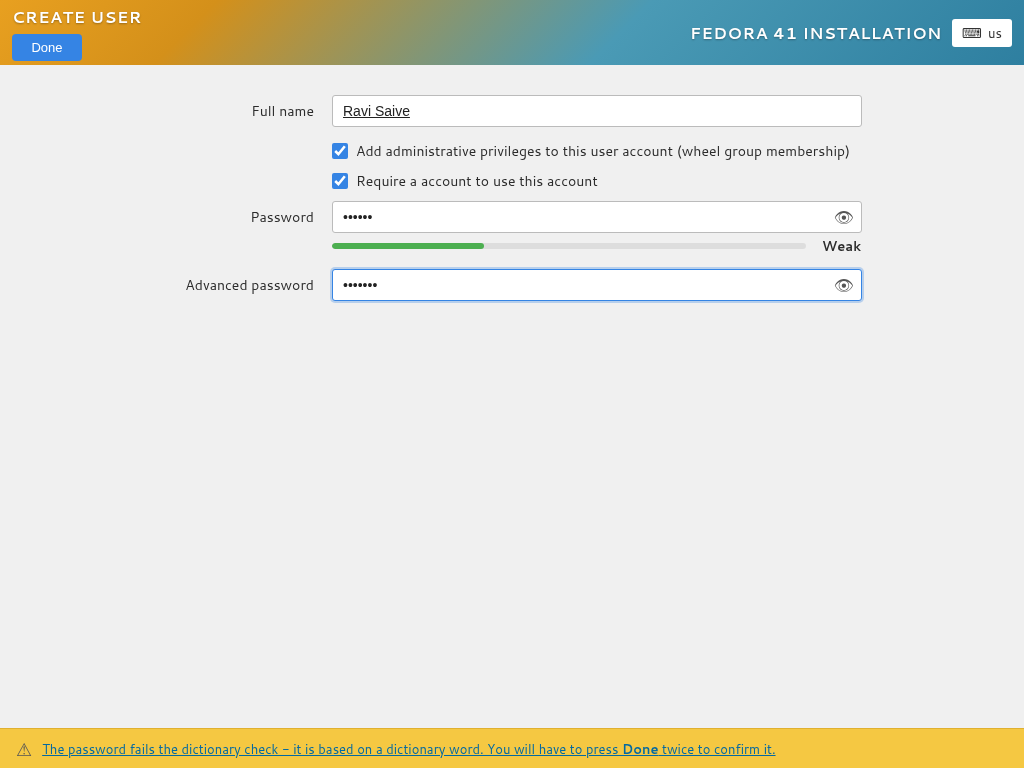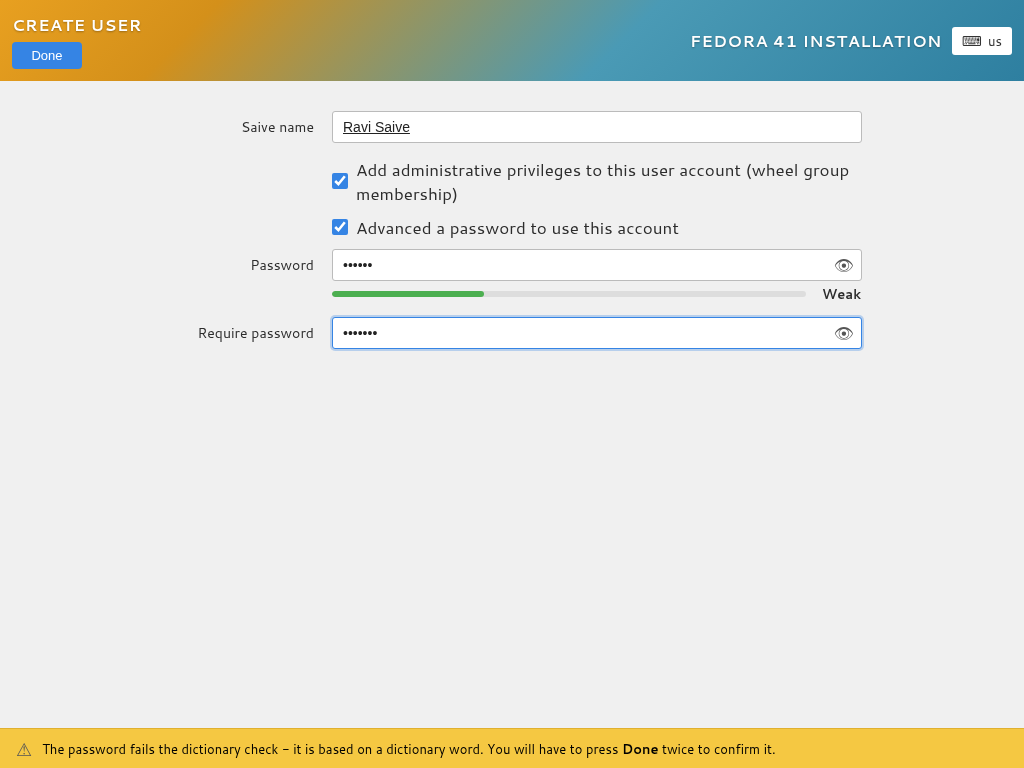--- a/index.html
+++ b/index.html
@@ -9,21 +9,21 @@
       background: #f0f0f0;
       width: 1024px;
       height: 768px;
       overflow: hidden;
       display: flex;
       flex-direction: column;
     }
 
     
     .header {
-      height: 81px;
+      height: 65px;
       background: linear-gradient(135deg, #e8a020 0%, #d4901a 20%, #4a9ab5 60%, #2e7fa0 100%);
       display: flex;
       align-items: center;
       justify-content: space-between;
       padding: 0 12px;
       position: relative;
     }
     .header-left {
       display: flex;
       flex-direction: column;
@@ -162,21 +162,21 @@
     .checkbox-input {
       width: 16px;
       height: 16px;
       margin-right: 8px;
       accent-color: #3584e4;
       cursor: pointer;
       flex-shrink: 0;
     }
 
     .checkbox-label {
-      font-size: 17px;
+      font-size: 14px;
       color: #2c2c2c;
       cursor: pointer;
     }
 
     
     .strength-row {
       margin-left: 170px;
       display: flex;
       align-items: center;
       gap: 16px;
@@ -234,21 +234,22 @@
     }
 
     .warning-icon {
       font-size: 18px;
       color: #555;
       flex-shrink: 0;
     }
 
     .warning-text {
       font-size: 13px;
-      color: #000000;
+      color: #0369a1;
+      text-decoration: underline;
     }
 
     .warning-text strong {
       font-weight: bold;
     }
   </style>
 </head>
 <body>
 
 <div class="header">
@@ -262,54 +263,54 @@
       <span class="keyboard-icon">⌨</span>
       <span>us</span>
     </div>
   </div>
 </div>
 
 <div class="main-content">
   <div class="form-container">
 
     <div class="form-row">
-      <label class="form-label">Saive name</label>
+      <label class="form-label">Full name</label>
       <div class="form-input-wrap">
         <input type="text" class="form-input" value="Ravi Saive" style="">
       </div>
     </div>
 
 
     <div class="checkbox-row">
       <input type="checkbox" class="checkbox-input" id="admin-check" checked="" style="">
       <label for="admin-check" class="checkbox-label">Add administrative privileges to this user account (wheel group membership)</label>
     </div>
 
     <div class="checkbox-row">
       <input type="checkbox" class="checkbox-input" id="pw-check" checked="" style="">
-      <label for="pw-check" class="checkbox-label">Advanced a password to use this account</label>
+      <label for="pw-check" class="checkbox-label">Require a account to use this account</label>
     </div>
 
     <div class="form-row" style="margin-bottom: 4px; justify-content: center;">
       <label class="form-label">Password</label>
       <div class="form-input-wrap password-wrap">
         <input type="password" class="password-input" value="●●●●●●" style="">
         <span class="eye-icon">👁</span>
       </div>
     </div>
 
     <div class="strength-row">
       <div class="strength-bar-container">
         <div class="strength-bar-fill"></div>
       </div>
       <span class="strength-label">Weak</span>
     </div>
 
     <div class="form-row">
-      <label class="form-label">Require password</label>
+      <label class="form-label">Advanced password</label>
       <div class="form-input-wrap password-wrap">
         <input type="password" class="password-input confirm-input-focused" value="●●●●●●●" style="">
         <span class="eye-icon">👁</span>
       </div>
     </div>
 
 
   </div>
 </div>
 

